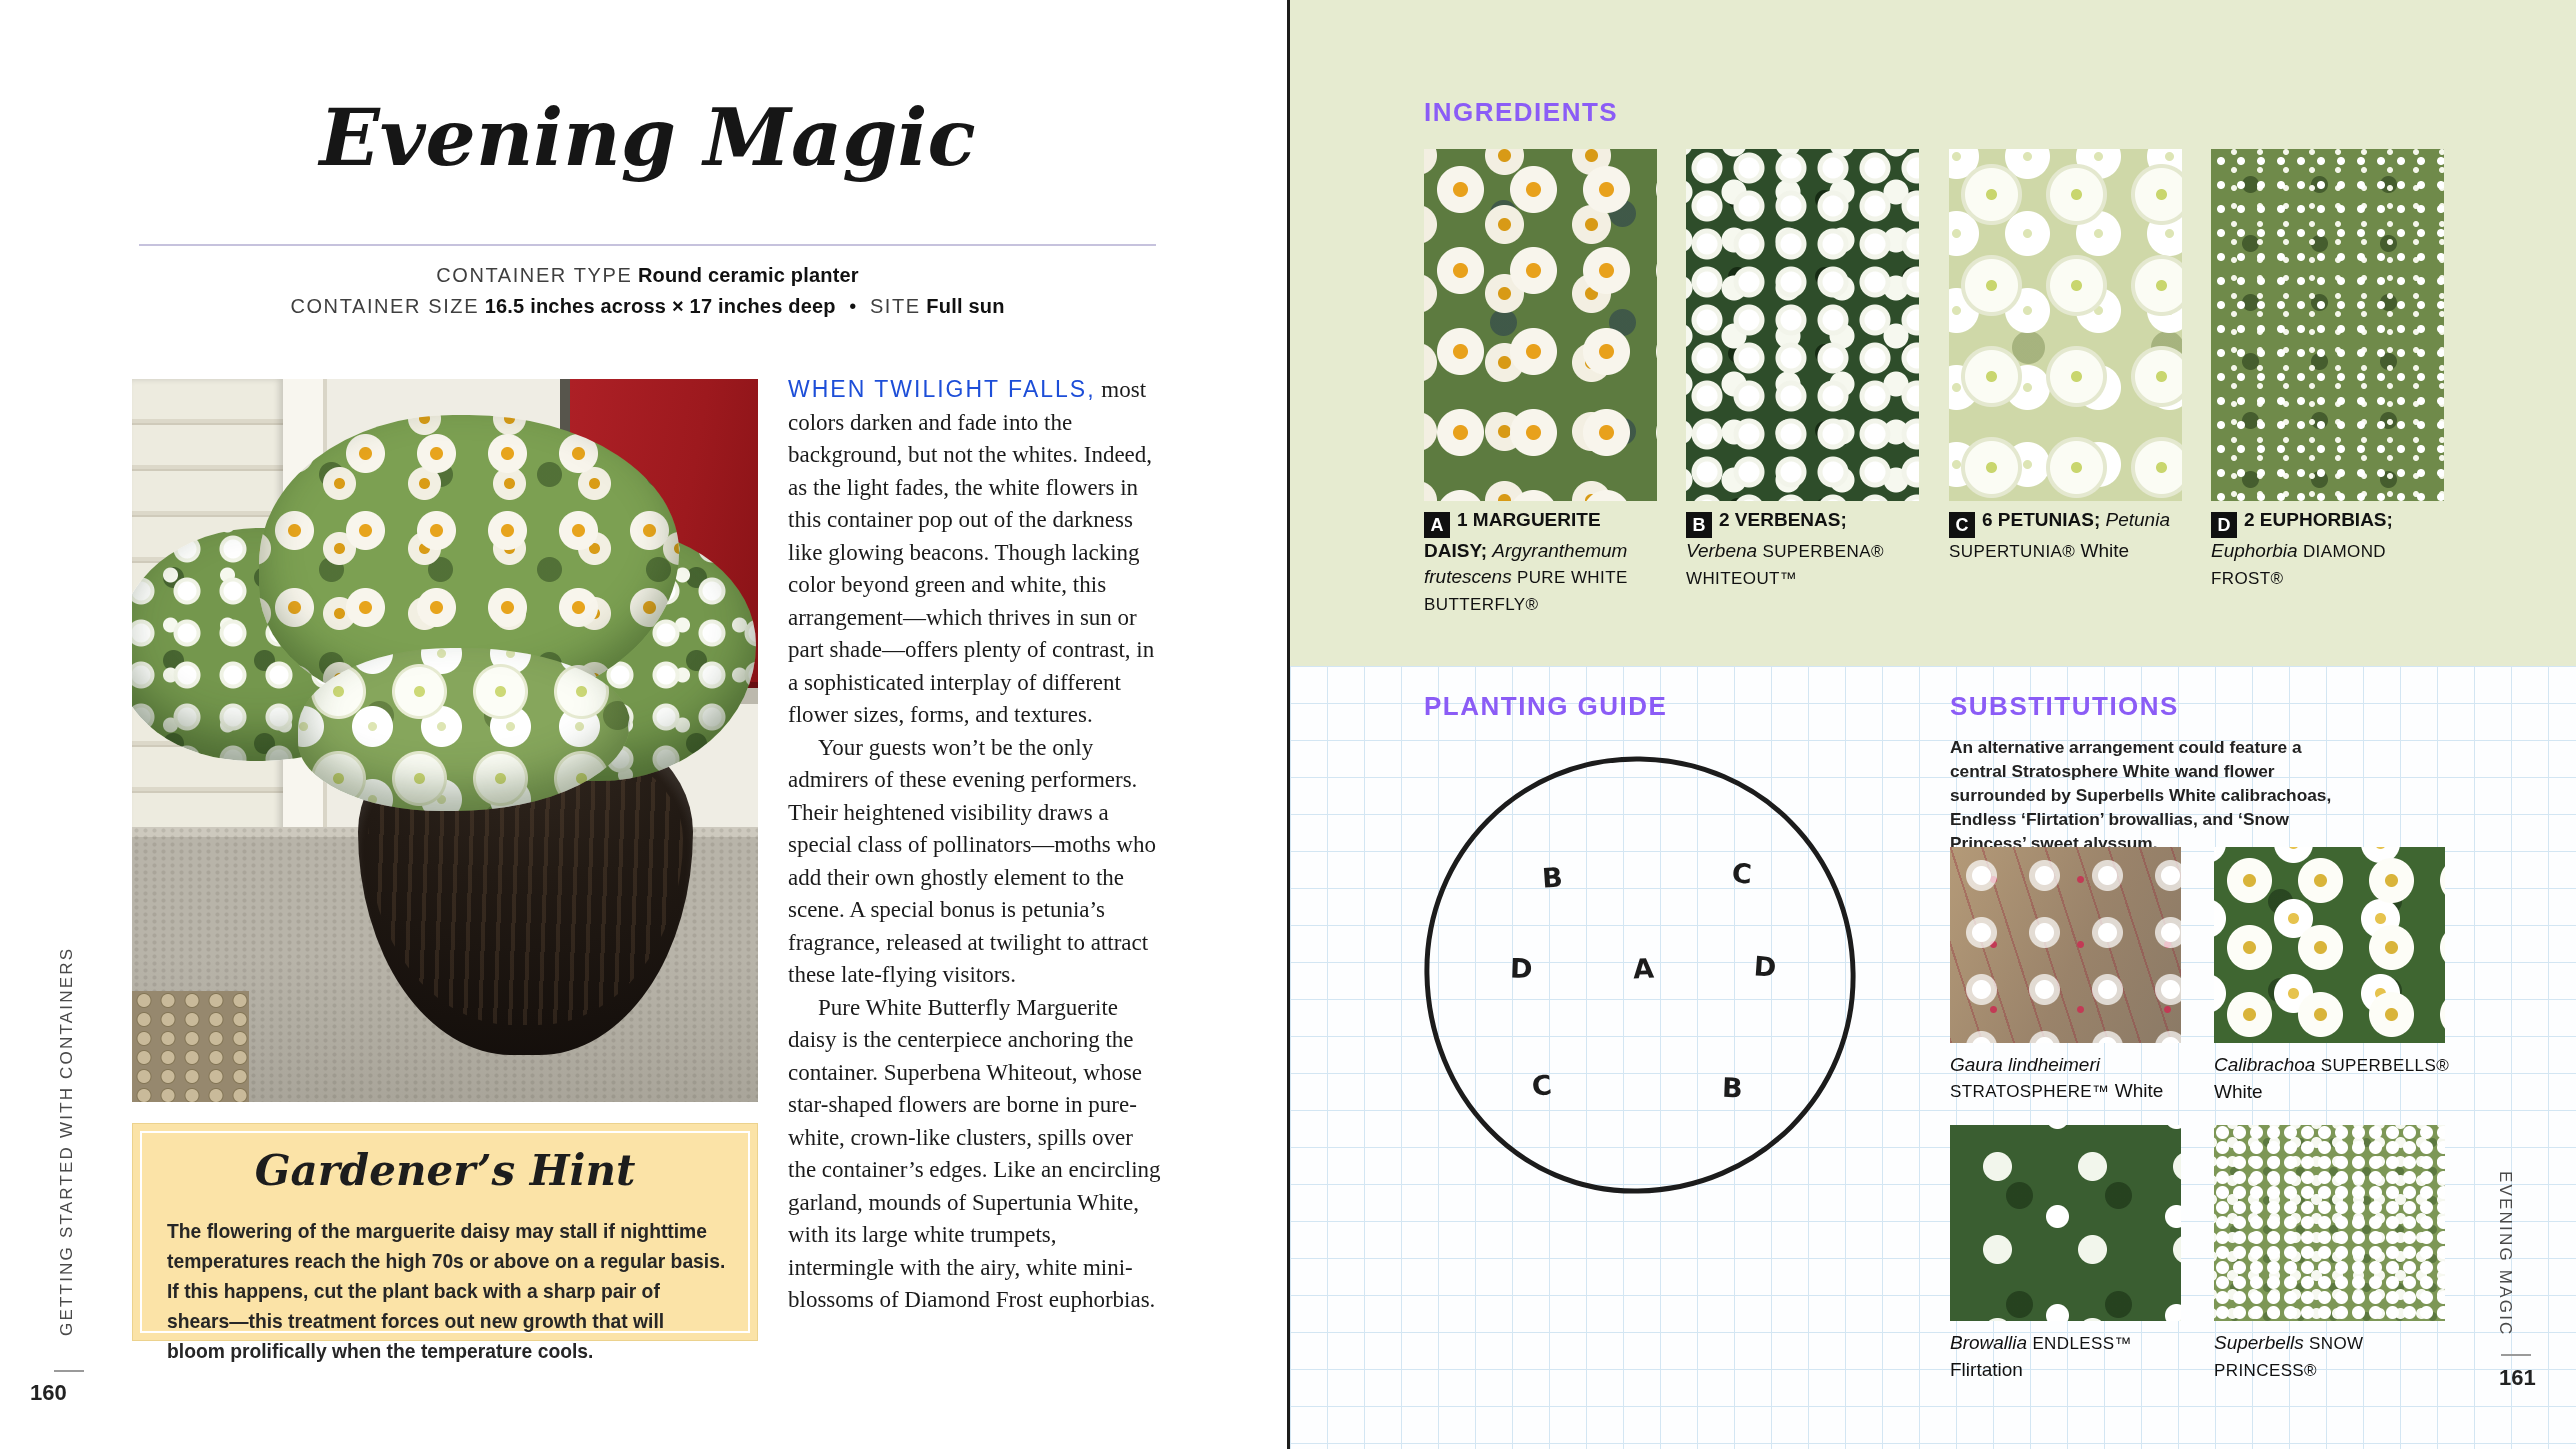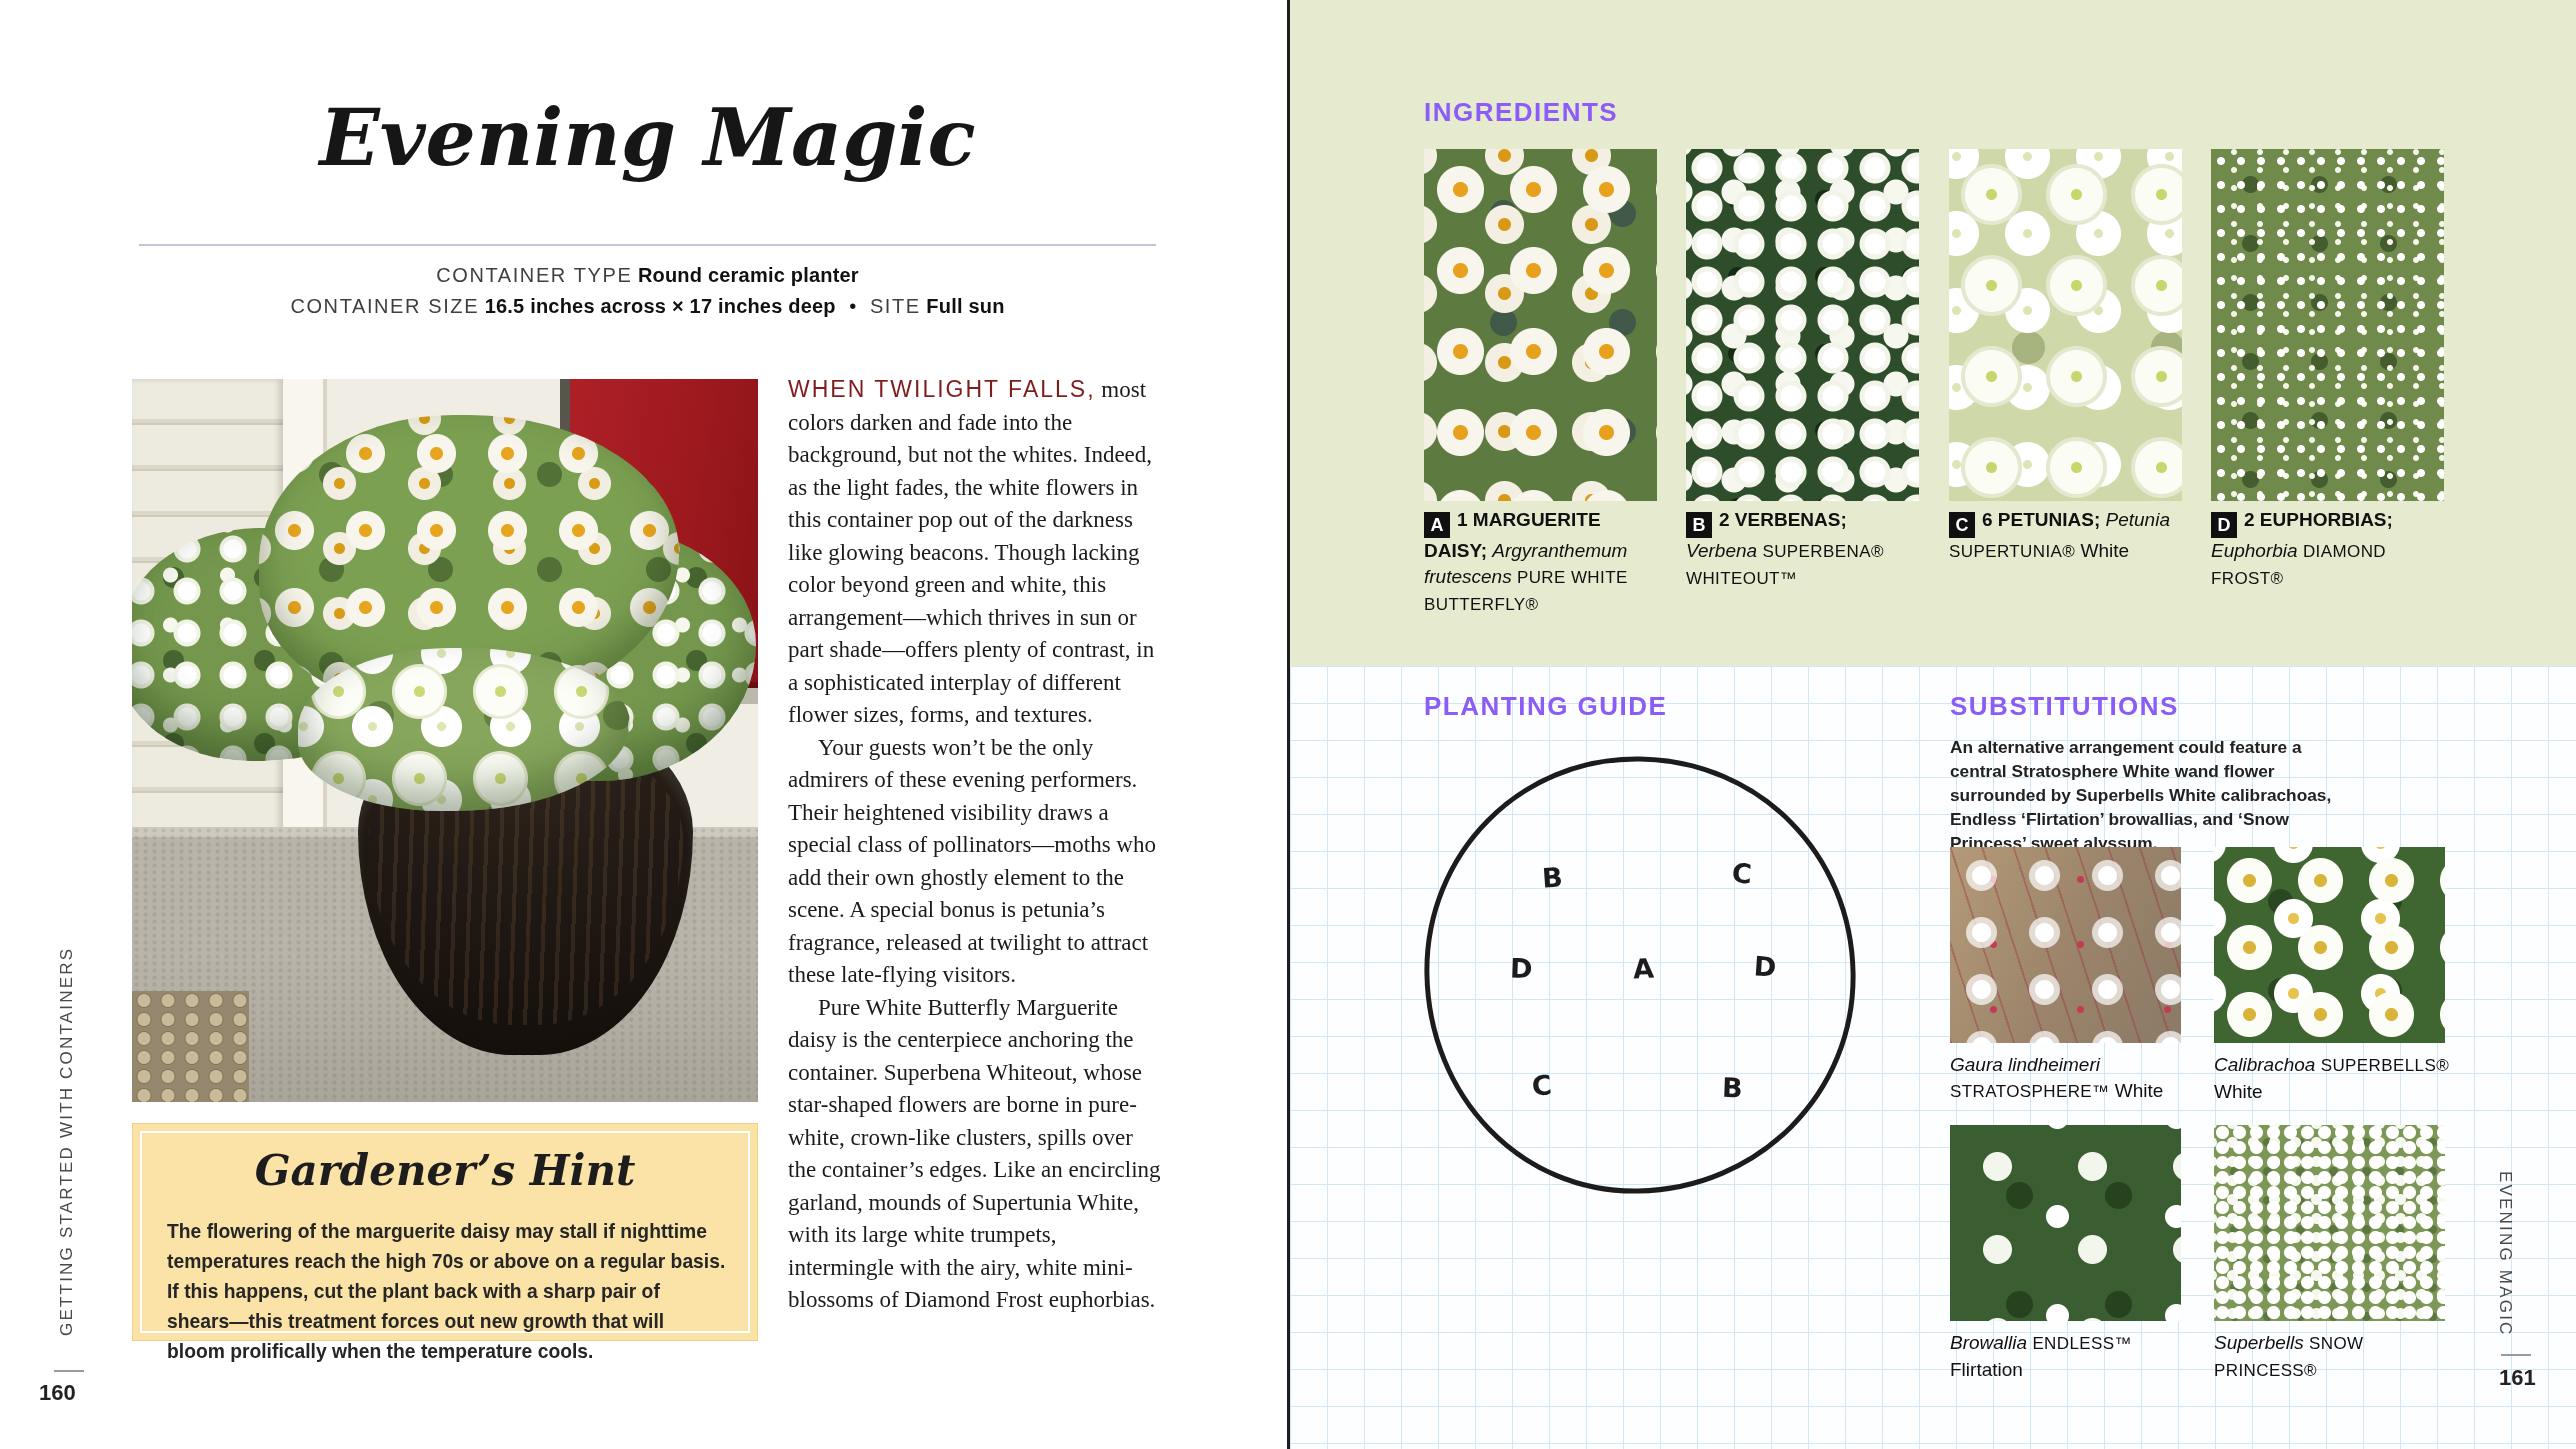--- a/index.html
+++ b/index.html
@@ -20,21 +20,21 @@
   .meta{position:absolute;left:139px;top:260px;width:1017px;text-align:center;font-size:20px;line-height:31px;color:#111;}
   .meta .lbl{color:#3f3f3f;letter-spacing:1.6px;}
   .meta b{font-weight:bold;letter-spacing:0.2px;}
   .meta .dot{padding:0 8px;color:#111;}
 
   
   .body-col{position:absolute;left:788px;top:373px;width:376px;
     font-family:"Liberation Serif",serif;font-size:23px;line-height:32.5px;color:#1b1b1b;}
   .body-col p{margin:0;}
   .body-col p+p{text-indent:30px;}
-  .lead-in{font-family:"Liberation Sans",sans-serif;font-size:23px;letter-spacing:2px;color:#7f1d1d;}
+  .lead-in{font-family:"Liberation Sans",sans-serif;font-size:23px;letter-spacing:2px;color:#1d4ed8;}
 
   
   .main-photo{position:absolute;left:132px;top:379px;width:626px;height:723px;overflow:hidden;background:#f1efe6;}
   .mp-siding{position:absolute;left:0;top:0;width:151px;height:639px;
     background:repeating-linear-gradient(180deg,#edebdf 0 40px,#dcd8c9 40px 44px,#cfcaba 44px 46px);box-shadow:inset -4px 0 6px rgba(0,0,0,.15);}
   .mp-trim{position:absolute;left:151px;top:0;width:44px;height:639px;background:#f8f6ef;box-shadow:inset -4px 0 0 #d9d5c7;}
   .mp-wall{position:absolute;left:194px;top:0;width:432px;height:466px;background:#efede4;}
   .mp-door{position:absolute;left:428px;top:0;width:198px;height:309px;
     background:linear-gradient(100deg,#ad2026 0%,#9d191e 55%,#871216 100%);border-left:10px solid #57554c;box-shadow:inset 0 -6px 0 rgba(0,0,0,.25);}
   .mp-sill{position:absolute;left:418px;top:309px;width:208px;height:16px;background:#bcb9ad;}
@@ -201,21 +201,21 @@
     <p>Pure White Butterfly Marguerite daisy is the centerpiece anchoring the container. Superbena Whiteout, whose star-shaped flowers are borne in pure-white, crown-like clusters, spills over the container’s edges. Like an encircling garland, mounds of Supertunia White, with its large white trumpets, intermingle with the airy, white mini-blossoms of Diamond Frost euphorbias.</p>
   </div>
 
   <div class="hint">
     <div class="hint-title">Gardener’s Hint</div>
     <div class="hint-text">The flowering of the marguerite daisy may stall if nighttime temperatures reach the high 70s or above on a regular basis. If this happens, cut the plant back with a sharp pair of shears—this treatment forces out new growth that will bloom prolifically when the temperature cools.</div>
   </div>
 
   <div class="vlabel vlabel-left">GETTING STARTED WITH CONTAINERS</div>
   <div class="folio-line" style="left:54px;top:1370px;"></div>
-  <div class="folio" style="left:39px;top:1380px;">160</div>
+  <div class="folio" style="left:30px;top:1380px;">160</div>
 
   <div class="sec-head" style="left:1424px;top:97px;">INGREDIENTS</div>
 
   <div class="iphoto ph-daisy" style="left:1424px;"></div>
   <div class="iphoto ph-verbena" style="left:1686px;"></div>
   <div class="iphoto ph-petunia" style="left:1949px;"></div>
   <div class="iphoto ph-euphorbia" style="left:2211px;"></div>
 
   <div class="icap" style="left:1424px;">
     <span class="badge">A</span><b>1 MARGUERITE DAISY;</b>

